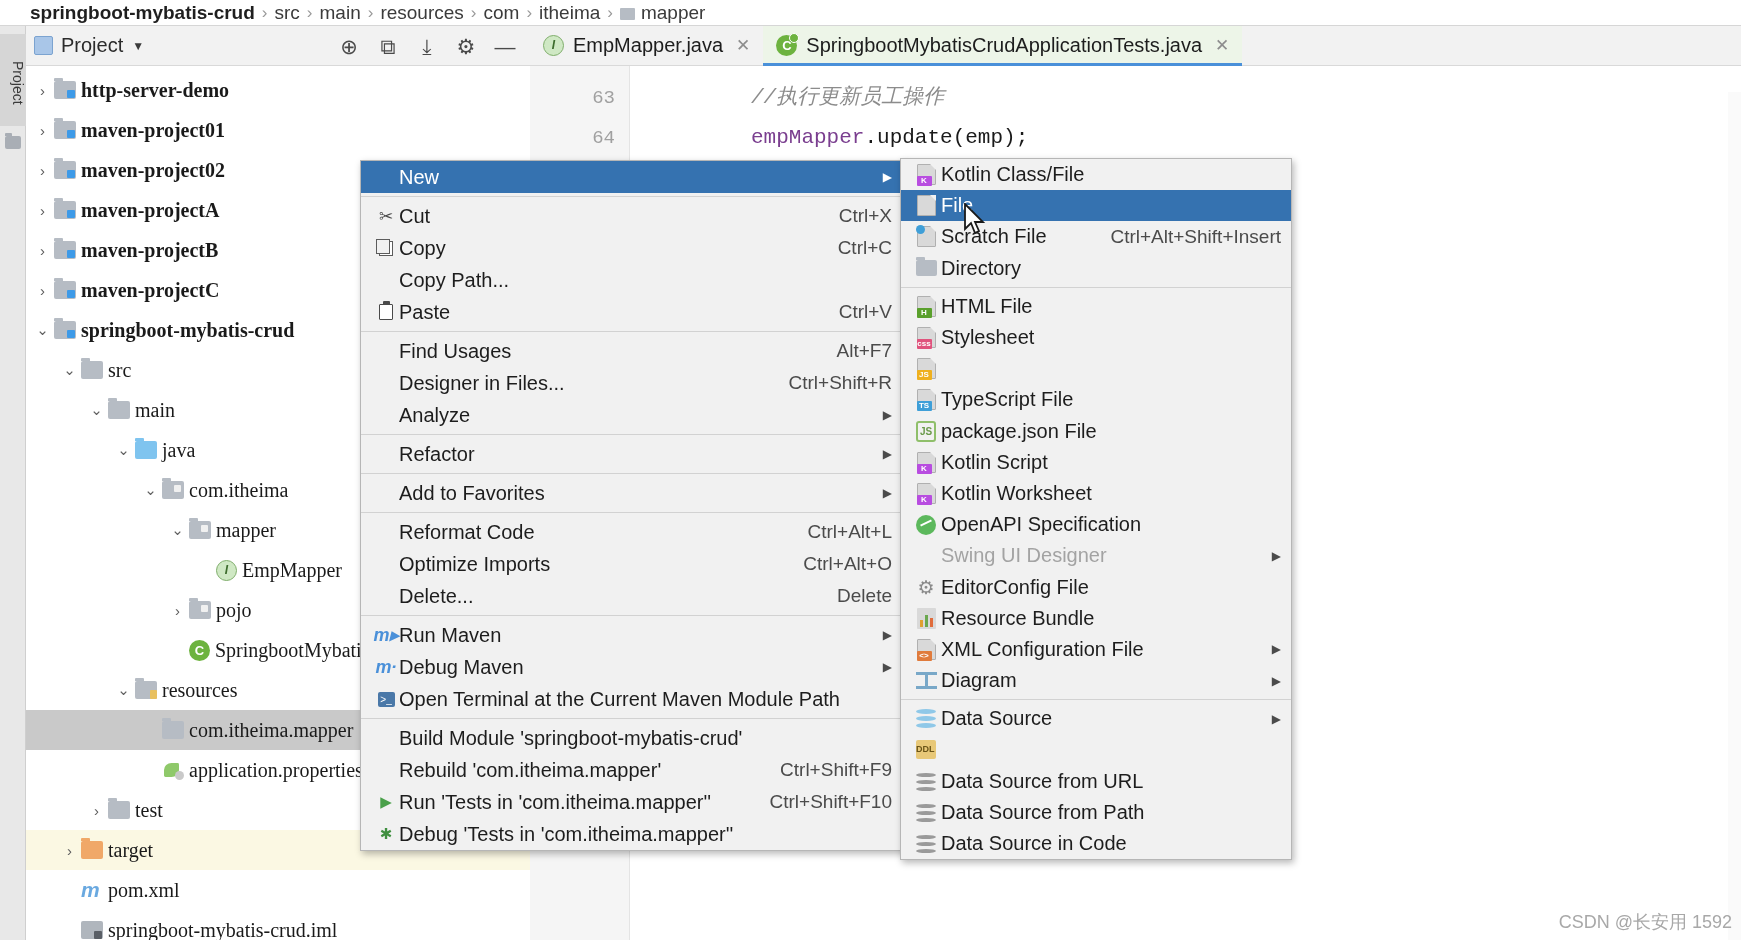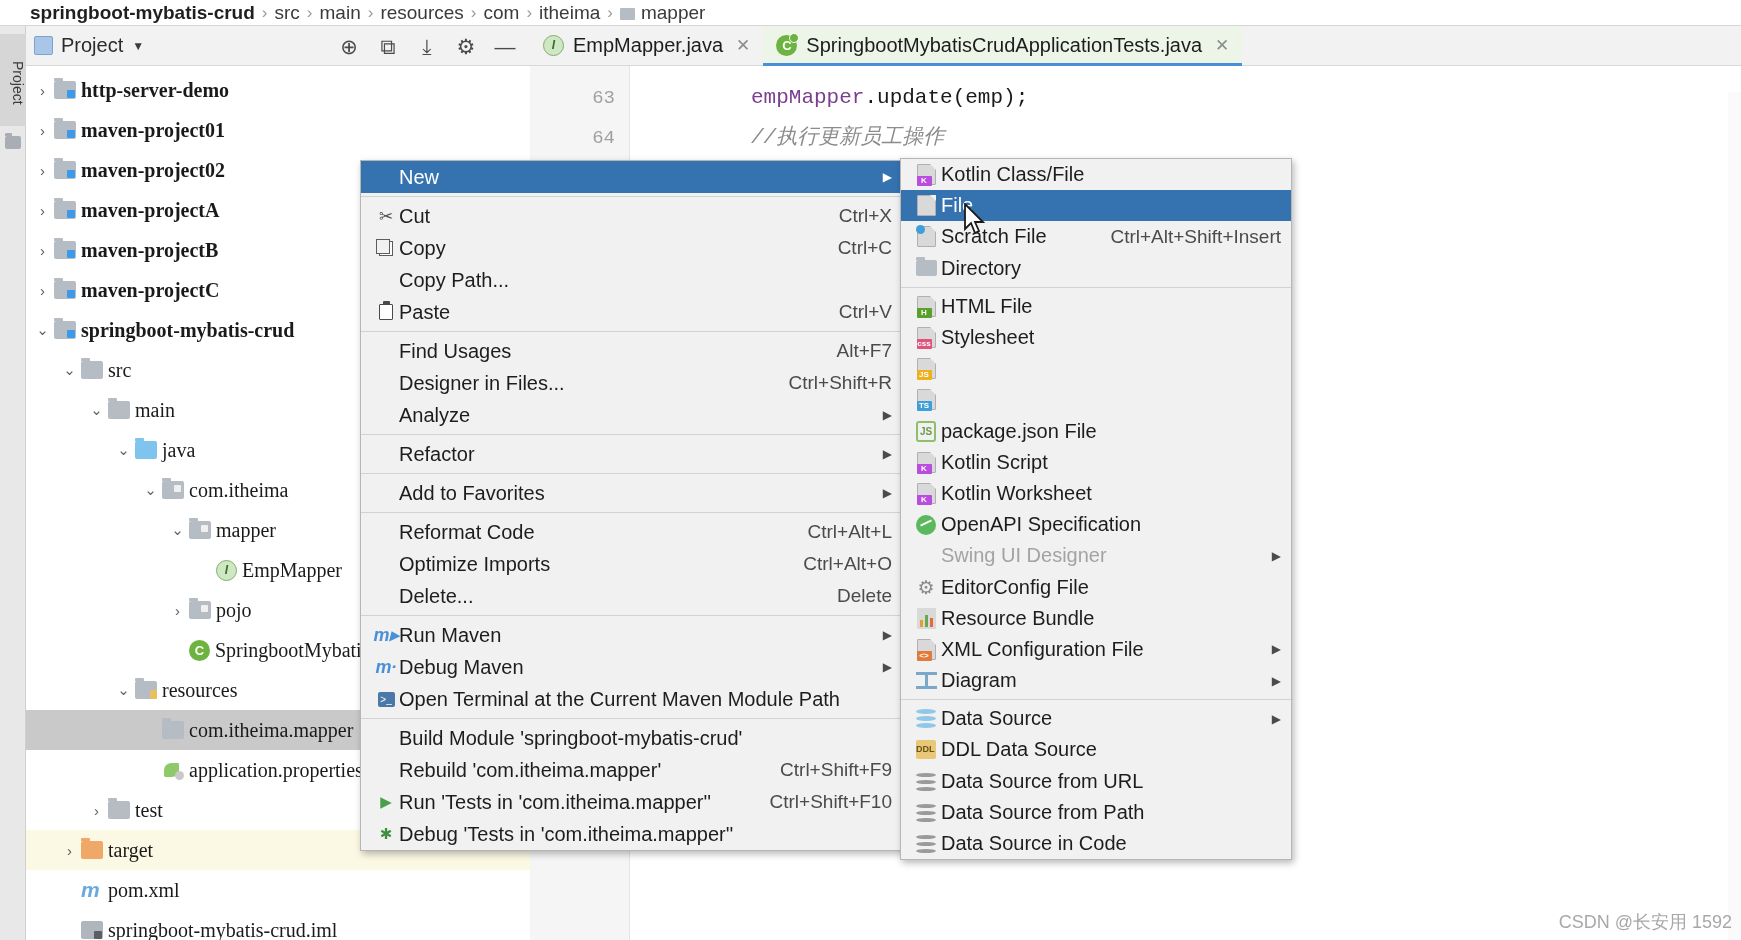--- a/index.html
+++ b/index.html
@@ -436,22 +436,22 @@
           <span>SpringbootMybatisCrudApplicationTests.java</span>
           <span class="tab-close">✕</span>
         </div>
       </div>
     <div class="yellow-band"></div>
     <div class="gutter" id="gutter">
         <div>63</div>
         <div>64</div>
       </div>
     <div class="codearea" id="codearea">
+        <div class="cline"><span class="c-comment">//执行更新员工操作</span></div>
         <div class="cline"><span class="c-field">empMapper</span><span class="c-plain">.update(emp);</span></div>
-        <div class="cline"><span class="c-comment">//执行更新员工操作</span></div>
       </div>
 
     <div class="vscroll"></div>
   </div>
 
   <div class="ctxmenu" id="ctxmenu">
       <div class="mi sel">
         <span class="mic"></span>
         <span class="mtext">New</span>
         <span class="marrow">▶</span>
@@ -625,20 +625,21 @@
             <span class="badge b-js">JS</span>
           </span>
         </span>
       </div>
       <div class="smi">
         <span class="sic">
           <span class="fic">
             <span class="badge b-ts">TS</span>
           </span>
         </span>
+        <span class="stext">TypeScript File</span>
       </div>
       <div class="smi">
         <span class="sic">
           <span class="fic-node">JS</span>
         </span>
         <span class="stext">package.json File</span>
       </div>
       <div class="smi">
         <span class="sic">
           <span class="fic">
@@ -709,21 +710,20 @@
             <i style="top:14px"></i>
           </span>
         </span>
         <span class="stext">Data Source</span>
         <span class="sarrow">▶</span>
       </div>
       <div class="smi">
         <span class="sic">
           <span class="fic-ddl">DDL</span>
         </span>
-        <span class="stext">DDL Data Source</span>
       </div>
       <div class="smi">
         <span class="sic">
           <span class="fic-dsurl">
             <i style="top:1px"></i>
             <i style="top:8px"></i>
             <i style="top:15px"></i>
           </span>
         </span>
         <span class="stext">Data Source from URL</span>

